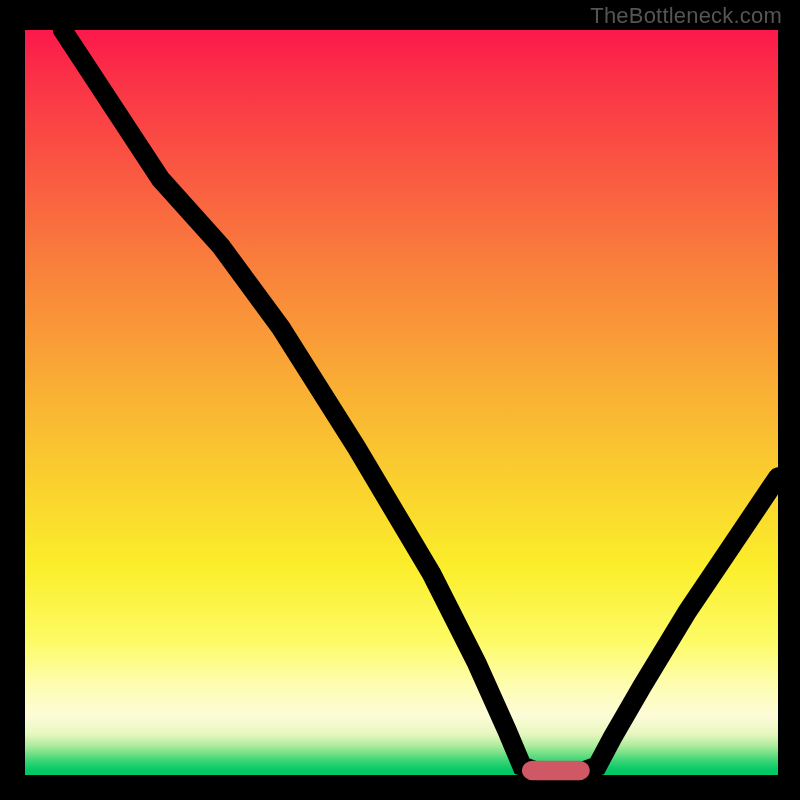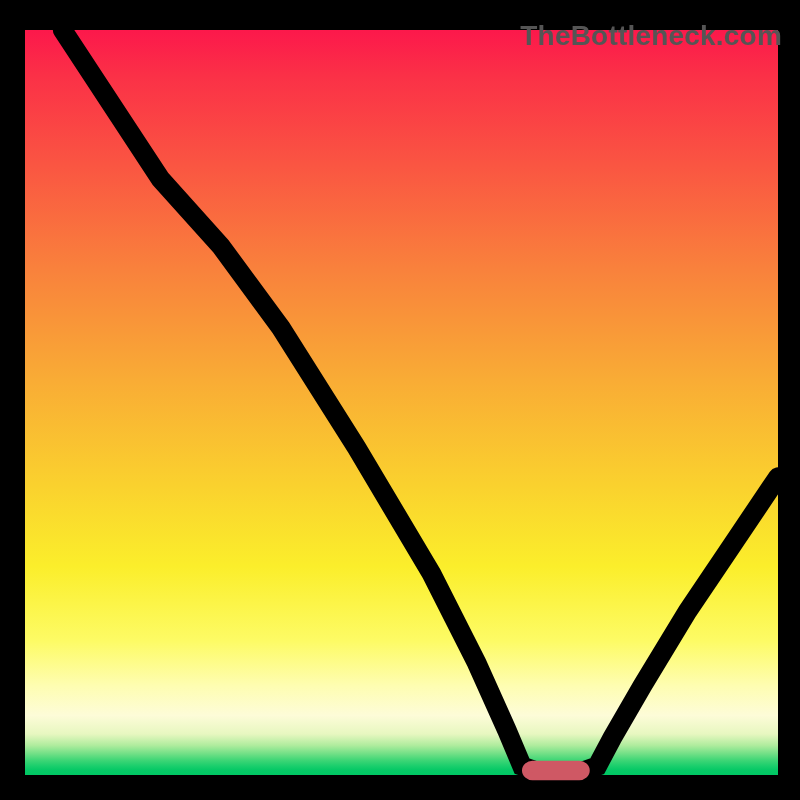--- a/index.html
+++ b/index.html
@@ -6,25 +6,25 @@
     margin: 0;
     padding: 0;
     width: 800px;
     height: 800px;
     background: #000;
     font-family: Arial, Helvetica, sans-serif;
     overflow: hidden;
   }
   .watermark {
     position: absolute;
-    top: 20px;
+    top: 3px;
     right: 18px;
     color: #555;
-    font-size: 28px;
-    font-weight: 700;
+    font-size: 22px;
+    font-weight: 400;
     letter-spacing: 0.2px;
     z-index: 10;
   }
   .plot-frame {
     position: absolute;
     left: 25px;
     top: 30px;
     width: 753px;
     height: 745px;
     background: #000;

